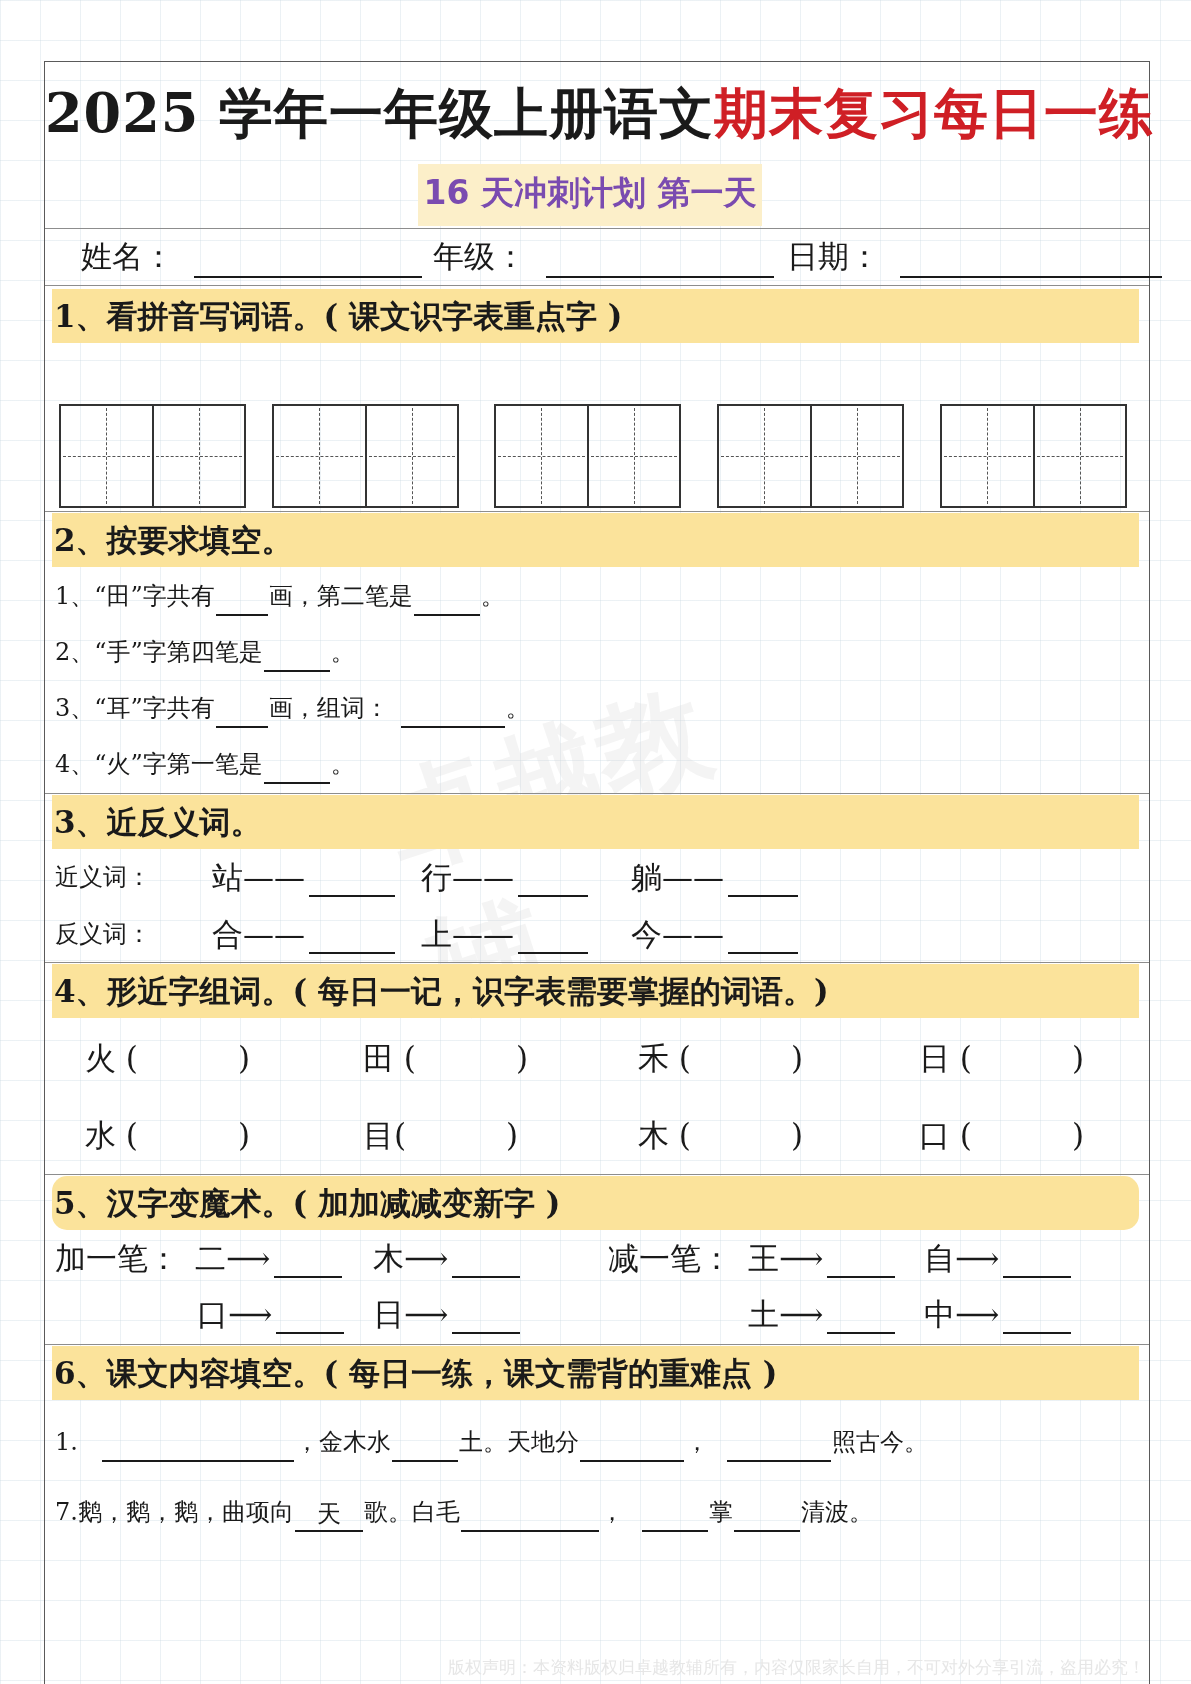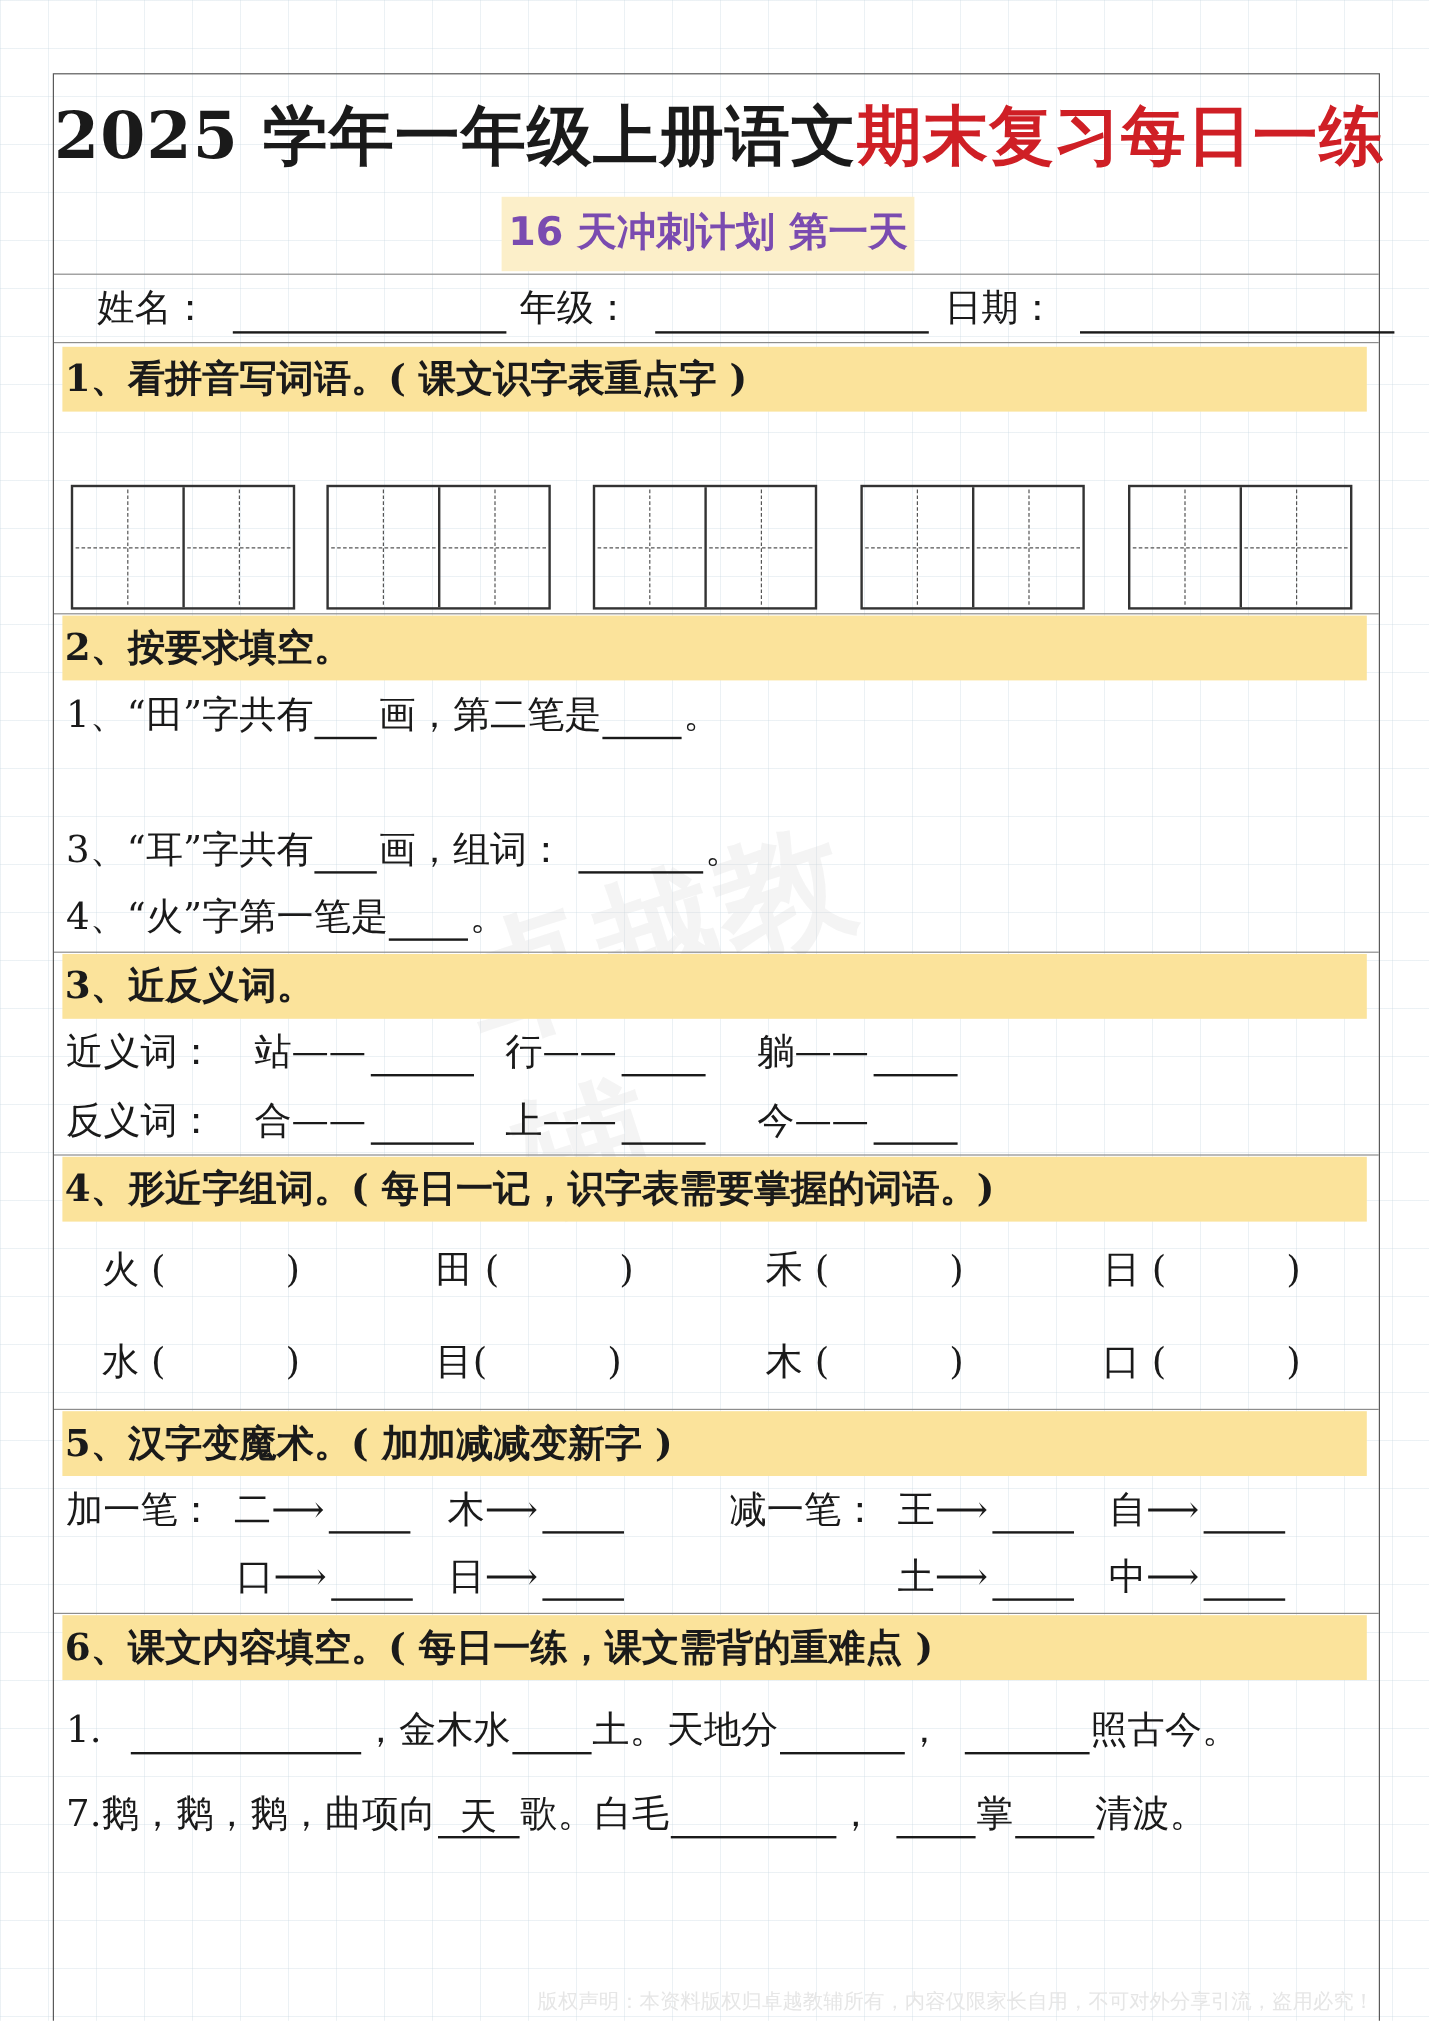--- a/index.html
+++ b/index.html
@@ -41,21 +41,21 @@
     line-height:54px; padding-left:2px; white-space:nowrap; box-sizing:border-box;
   }
   .pinyin-row { position:absolute; left:0; right:0; top:286px; height:50px;
     font-family:"DejaVu Sans", sans-serif; font-size:32px; color:#222; }
   .pinyin { position:absolute; top:0; width:100px; text-align:center; }
   .gridbox { position:absolute; top:342px; height:104px; width:187px; border:2px solid #333; box-sizing:border-box; display:flex; }
   .cell { position:relative; flex:1; height:100%; }
   .cell + .cell { border-left:2px solid #333; }
   .cell .v { position:absolute; left:50%; top:2px; bottom:2px; border-left:1.5px dashed #555; }
   .cell .h { position:absolute; top:50%; left:2px; right:2px; border-top:1.5px dashed #555; }
-  .line { position:absolute; left:10px; font-size:31px; white-space:nowrap; line-height:40px; }
+  .line { position:absolute; left:10px; font-size:24px; white-space:nowrap; line-height:40px; }
   .u { display:inline-block; border-bottom:2px solid #1a1a1a; height:32px; vertical-align:bottom; margin:0 1px; }
   .abs { position:absolute; font-size:31px; white-space:nowrap; line-height:40px; }
   .footer {
     position:absolute; left:0; width:1145px; top:1656px; text-align:right;
     font-size:17px; color:#e6e6e6; white-space:nowrap;
   }
   .watermark {
     position:absolute; left:380px; top:690px; width:420px; height:150px;
     transform:rotate(-18deg); color:rgba(210,210,210,0.25);
     font-family:"DejaVu Sans", sans-serif; font-weight:bold; font-size:110px; line-height:150px;
@@ -143,20 +143,23 @@
         <span class="v"></span>
         <span class="h"></span>
       </div>
   </div>
   <div class="hline" style="top:449px;"></div>
 
   <div class="banner" style="top:451px;">2、按要求填空。</div>
   <div class="line" style="top:514px;">
     <span>1、“田”字共有</span><span class="u" style="width:52px;"></span><span>画，第二笔是</span><span class="u" style="width:66px;"></span><span>。</span>
   </div>
+  <div class="line" style="top:570px;">
+    <span>2、“手”字第四笔是</span><span class="u" style="width:66px;"></span><span>。</span>
+  </div>
   <div class="line" style="top:626px;">
     <span>3、“耳”字共有</span><span class="u" style="width:52px;"></span><span>画，组词：</span><span class="u" style="width:104px;margin-left:12px;"></span><span>。</span>
   </div>
   <div class="line" style="top:682px;">
     <span>4、“火”字第一笔是</span><span class="u" style="width:66px;"></span><span>。</span>
   </div>
   <div class="hline" style="top:731px;"></div>
 
   <div class="banner" style="top:733px;">3、近反义词。</div>
   <div class="line" style="top:795px;">
@@ -180,21 +183,21 @@
   <div class="abs" style="left:318px;top:976px;"><span>田</span> <span>(</span><span style="display:inline-block;width:100px;"></span><span>)</span></div>
   <div class="abs" style="left:593px;top:976px;"><span>禾</span> <span>(</span><span style="display:inline-block;width:100px;"></span><span>)</span></div>
   <div class="abs" style="left:874px;top:976px;"><span>日</span> <span>(</span><span style="display:inline-block;width:100px;"></span><span>)</span></div>
 
   <div class="abs" style="left:40px;top:1053px;"><span>水</span> <span>(</span><span style="display:inline-block;width:100px;"></span><span>)</span></div>
   <div class="abs" style="left:318px;top:1053px;"><span>目</span><span>(</span><span style="display:inline-block;width:100px;"></span><span>)</span></div>
   <div class="abs" style="left:593px;top:1053px;"><span>木</span> <span>(</span><span style="display:inline-block;width:100px;"></span><span>)</span></div>
   <div class="abs" style="left:874px;top:1053px;"><span>口</span> <span>(</span><span style="display:inline-block;width:100px;"></span><span>)</span></div>
   <div class="hline" style="top:1112px;"></div>
 
-  <div class="banner" style="top:1114px;">5、汉字变魔术。( 加加减减变新字 )</div>
+  <div class="banner" style="top:1114px;border-radius:15px;">5、汉字变魔术。( 加加减减变新字 )</div>
   <div class="abs" style="left:10px;top:1176px;">加一笔：</div>
   <div class="abs" style="left:150px;top:1176px;"><span>二⟶</span><span class="u" style="width:68px;margin-left:4px;"></span></div>
   <div class="abs" style="left:328px;top:1176px;"><span>木⟶</span><span class="u" style="width:68px;margin-left:4px;"></span></div>
   <div class="abs" style="left:152px;top:1232px;"><span>口⟶</span><span class="u" style="width:68px;margin-left:4px;"></span></div>
   <div class="abs" style="left:328px;top:1232px;"><span>日⟶</span><span class="u" style="width:68px;margin-left:4px;"></span></div>
 
   <div class="abs" style="left:563px;top:1176px;">减一笔：</div>
   <div class="abs" style="left:703px;top:1176px;"><span>王⟶</span><span class="u" style="width:68px;margin-left:4px;"></span></div>
   <div class="abs" style="left:879px;top:1176px;"><span>自⟶</span><span class="u" style="width:68px;margin-left:4px;"></span></div>
   <div class="abs" style="left:703px;top:1232px;"><span>土⟶</span><span class="u" style="width:68px;margin-left:4px;"></span></div>

